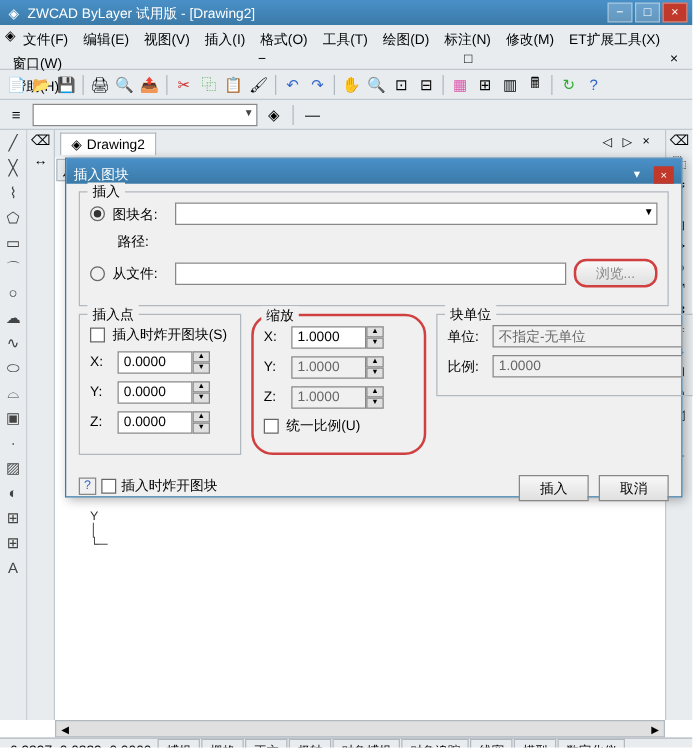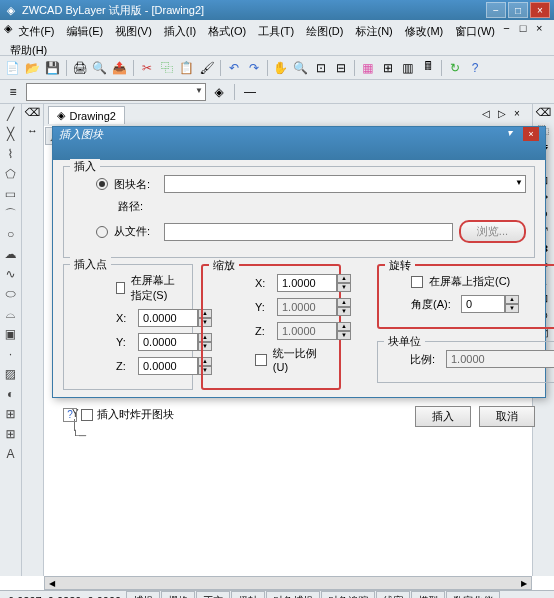--- a/index.html
+++ b/index.html
@@ -37,47 +37,47 @@
   
   .canvas { flex: 1; background: #fff; position: relative; }
   
   .proppanel { height: 18px; background: #e8ecef; border: 1px solid #b0b8c0; margin: 1px; display: flex; align-items: center; padding: 0 4px; }
   .proppanel .lbl { font-size: 11px; }
   .proppanel .btns { margin-left: auto; display: flex; gap: 2px; font-size: 10px; }
   
   .rightbar { width: 22px; background: #e8ecef; border-left: 1px solid #c0c8d0; display: flex; flex-direction: column; align-items: center; padding: 2px 0; gap: 4px; }
   
   .dialog { position: absolute; left: 52px; top: 126px; width: 494px; height: 272px; background: #f0f0f0; border: 1px solid #3a7aa8; box-shadow: 2px 2px 8px rgba(0,0,0,0.3); z-index: 100; }
-  .dialog .dtitle { height: 33px; background: linear-gradient(#4a90c8, #3a7aa8); color: #fff; display: flex; align-items: flex-start; padding: 0 6px; font-style: italic; }
+  .dialog .dtitle { height: 20px; background: linear-gradient(#4a90c8, #3a7aa8); color: #fff; display: flex; align-items: flex-end; padding: 0 6px; }
   .dialog .dtitle .dt { flex: 1; }
   .dialog .dclose { width: 16px; height: 14px; background: #c0392b; display: flex; align-items: center; justify-content: center; cursor: pointer; font-size: 9px; margin-left: 2px; }
   .dialog .dexp { width: 14px; height: 14px; cursor: pointer; font-size: 10px; }
   .dialog .dbody { padding: 6px 10px; }
   
   .gbox { border: 1px solid #b0b8c0; padding: 8px; margin-bottom: 6px; position: relative; }
   .gbox .glabel { position: absolute; top: -8px; left: 6px; background: #f0f0f0; padding: 0 4px; font-size: 11px; }
-  .gbox.hl { border: 2px solid #d04040; border-radius: 3px; }
-  
-  .row { display: flex; align-items: center; margin-bottom: 6px; gap: 6px; margin-left: 24px; }
+  .gbox.hl { border: 2px solid #d04040; border-radius: 17px; }
+  
+  .row { display: flex; align-items: center; margin-bottom: 6px; gap: 6px; }
   .row label { min-width: 44px; }
   .radio { width: 12px; height: 12px; border: 1px solid #666; border-radius: 50%; display: inline-block; position: relative; cursor: pointer; }
   .radio.checked::after { content: ""; position: absolute; left: 2px; top: 2px; width: 6px; height: 6px; background: #333; border-radius: 50%; }
   .chk { width: 12px; height: 12px; border: 1px solid #666; display: inline-block; background: #fff; cursor: pointer; position: relative; }
   .txtinput { border: 1px solid #888; height: 18px; padding: 0 4px; background: #fff; }
   .txtinput.ro { background: #f0f0f0; color: #666; }
   .spin { display: flex; }
   .spin input { width: 60px; }
   .spin .sb { width: 14px; display: flex; flex-direction: column; }
   .spin .sb span { height: 9px; border: 1px solid #888; background: #e0e0e0; font-size: 6px; text-align: center; line-height: 7px; cursor: pointer; }
   .combo2 { border: 1px solid #888; height: 18px; padding: 0 14px 0 4px; background: #fff; position: relative; flex: 1; }
   .combo2::after { content: "▼"; position: absolute; right: 2px; top: 2px; font-size: 8px; }
   .btn { border: 1px solid #888; background: linear-gradient(#f8f8f8,#e0e0e0); padding: 2px 16px; cursor: pointer; }
   
   .cols { display: flex; gap: 8px; }
-  .col { flex: 1; padding-left: 28px; }
+  .col { flex: 1; }
   
   .bottombtns { display: flex; justify-content: flex-end; gap: 8px; margin-top: 4px; }
   .helpchk { display: flex; align-items: center; gap: 4px; }
   
   .hscroll { height: 14px; background: #e0e0e0; border: 1px solid #b0b8c0; margin: 0 22px 0 44px; display: flex; align-items: center; }
   .hscroll .arr { width: 14px; text-align: center; font-size: 8px; cursor: pointer; }
   
   .statusbar { height: 20px; background: #e8ecef; border-top: 1px solid #b0b8c0; display: flex; align-items: center; padding: 0 4px; gap: 1px; }
   .statusbar .coord { min-width: 120px; padding: 0 4px; }
   .statusbar .stbtn { padding: 2px 6px; border: 1px solid #b0b8c0; cursor: pointer; font-size: 10px; }
@@ -102,20 +102,21 @@
   <span class="icon">◈</span>
   <span class="mi">文件(F)</span>
   <span class="mi">编辑(E)</span>
   <span class="mi">视图(V)</span>
   <span class="mi">插入(I)</span>
   <span class="mi">格式(O)</span>
   <span class="mi">工具(T)</span>
   <span class="mi">绘图(D)</span>
   <span class="mi">标注(N)</span>
   <span class="mi">修改(M)</span>
+  <span class="mi">ET扩展工具(X)</span>
   <span class="mi">窗口(W)</span>
   <span class="docbtn">−</span>
   <span class="docbtn">□</span>
   <span class="docbtn">×</span>
   <div style="flex-basis:100%;height:0"></div>
   <span class="mi">帮助(H)</span>
 </div>
 
 <div class="toolbar">
   <span class="tbtn" style="color:#3a7">📄</span>
@@ -250,21 +251,21 @@
         <input class="txtinput" style="flex: 1 1 0%;">
         <button class="btn" style="border:2px solid #d04040;border-radius:10px;color:#888">浏览...</button>
       </div>
     </div>
 
     <div class="cols">
       <div class="col gbox" style="width:130px;flex:0 0 130px">
         <span class="glabel">插入点</span>
         <div class="row">
             <span class="chk"></span>
-            <label>在屏幕上指定(S)</label>
+            <label>插入时炸开图块(S)</label>
           </div>
         <div class="row">
             <label style="min-width:16px">X:</label>
             <div class="spin">
               <input class="txtinput" value="0.0000" style="">
               <div class="sb">
                 <span>▲</span>
                 <span>▼</span>
               </div>
             </div>
@@ -316,46 +317,33 @@
         <div class="row">
             <label style="min-width:16px">Z:</label>
             <div class="spin">
               <input class="txtinput ro" value="1.0000" style="">
               <div class="sb">
                 <span>▲</span>
                 <span>▼</span>
               </div>
             </div>
           </div>
-        <div class="row" style="justify-content:space-between">
+        <div class="row" style="justify-content:flex-start">
             <span class="chk"></span>
             <label>统一比例(U)</label>
           </div>
       </div>
 
       <div class="col" style="display:flex;flex-direction:column;gap:6px">
-        <div class="gbox hl">
-          <span class="glabel">旋转</span>
-          <div class="row">
-              <span class="chk"></span>
-              <label>在屏幕上指定(C)</label>
-            </div>
-          <div class="row">
-              <label>角度(A):</label>
-              <div class="spin">
-                <input class="txtinput" style="width: 44px;" value="0">
-                <div class="sb">
-                  <span>▲</span>
-                  <span>▼</span>
-                </div>
-              </div>
-            </div>
-        </div>
         <div class="gbox">
           <span class="glabel">块单位</span>
+          <div class="row">
+              <label style="min-width:30px">单位:</label>
+              <input class="txtinput ro" style="flex: 1 1 0%;" value="不指定-无单位">
+            </div>
           <div class="row">
               <label style="min-width:30px">比例:</label>
               <input class="txtinput ro" style="flex: 1 1 0%;" value="1.0000">
             </div>
         </div>
       </div>
     </div>
 
     <div style="display:flex;align-items:center;margin-top:6px">
       <div class="helpchk">

